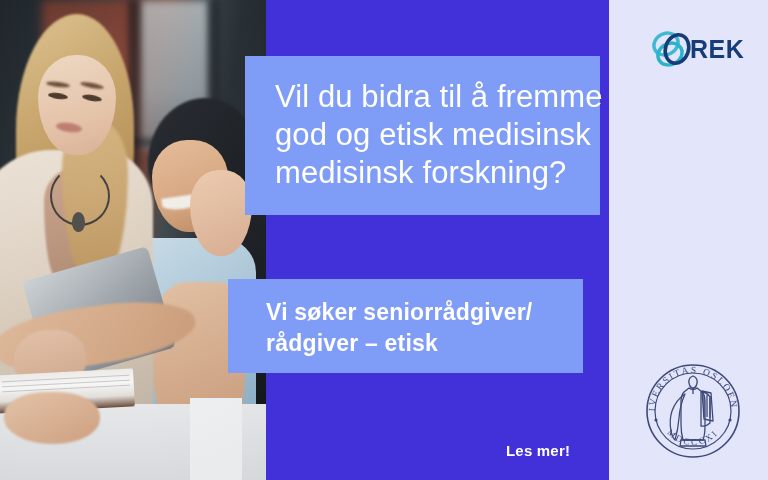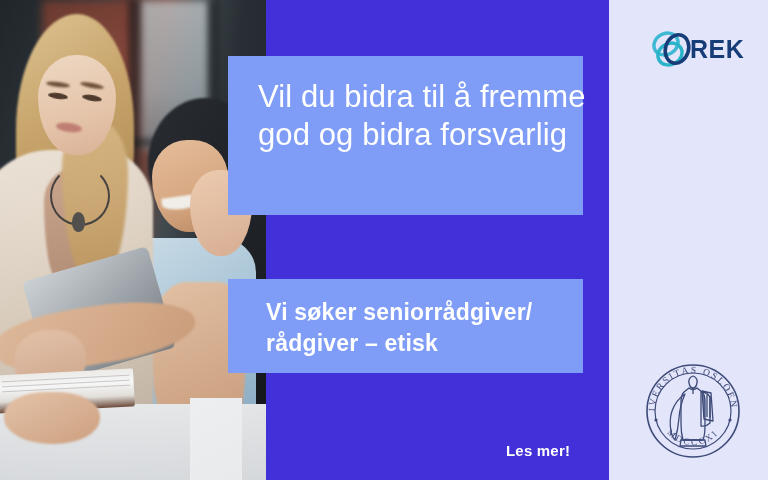--- a/index.html
+++ b/index.html
@@ -271,21 +271,21 @@
     background: radial-gradient(circle at 35% 40%, rgba(255,255,255,0.05), rgba(0,0,0,0.06));
   }
 
   
   .callout {
     position: absolute;
     background: #7f9cf6;
     box-sizing: border-box;
   }
   .callout-headline {
-    left: 228px;
+    left: 245px;
     top: 56px;
     width: 355px;
     height: 159px;
     padding: 22px 28px 0 30px;
   }
   .callout-headline .line {
     color: #ffffff;
     font-size: 31px;
     font-weight: 400;
     line-height: 38px;
@@ -397,21 +397,22 @@
     <div class="desk"></div>
     <div class="books"></div>
     <div class="book-lines"></div>
     <div class="hand-low"></div>
     <div class="paper-right"></div>
     <div class="photo-soft"></div>
   </div>
 
   <div class="callout callout-headline">
     <div class="line">Vil du bidra til å fremme</div>
-    <div class="line">god og bidra forsvarlig</div>
+    <div class="line">god og etisk medisinsk</div>
+    <div class="line">medisinsk forskning?</div>
   </div>
 
   <div class="callout callout-role">
     <div class="line">Vi søker seniorrådgiver/</div>
     <div class="line">rådgiver – etisk</div>
   </div>
 
   <div class="cta">Les mer!</div>
 
   <div class="rek-logo">

